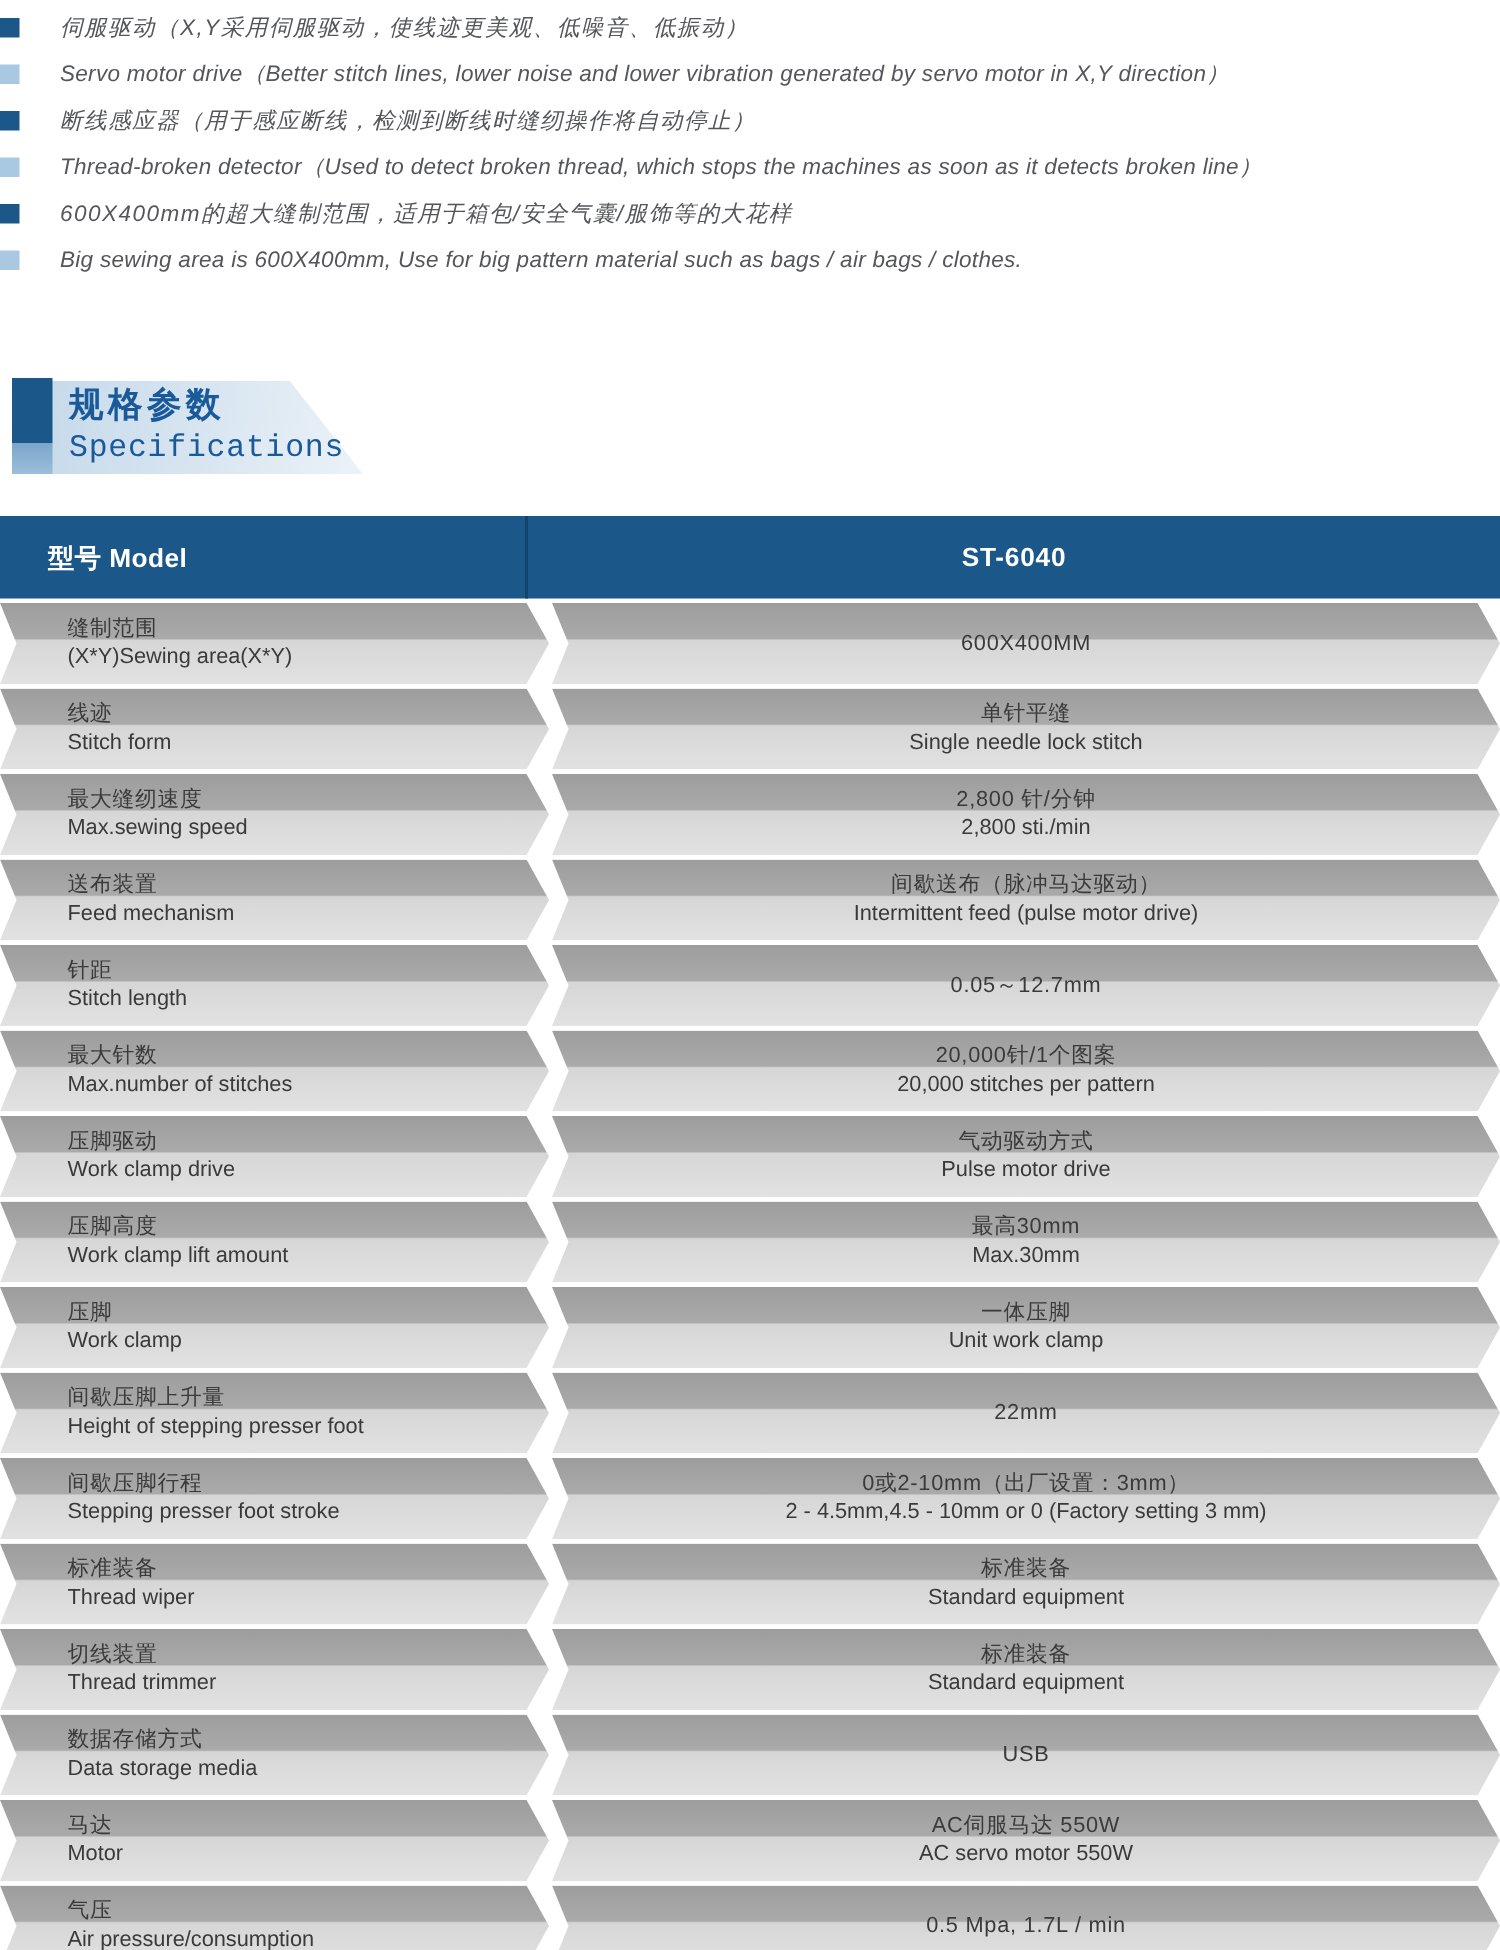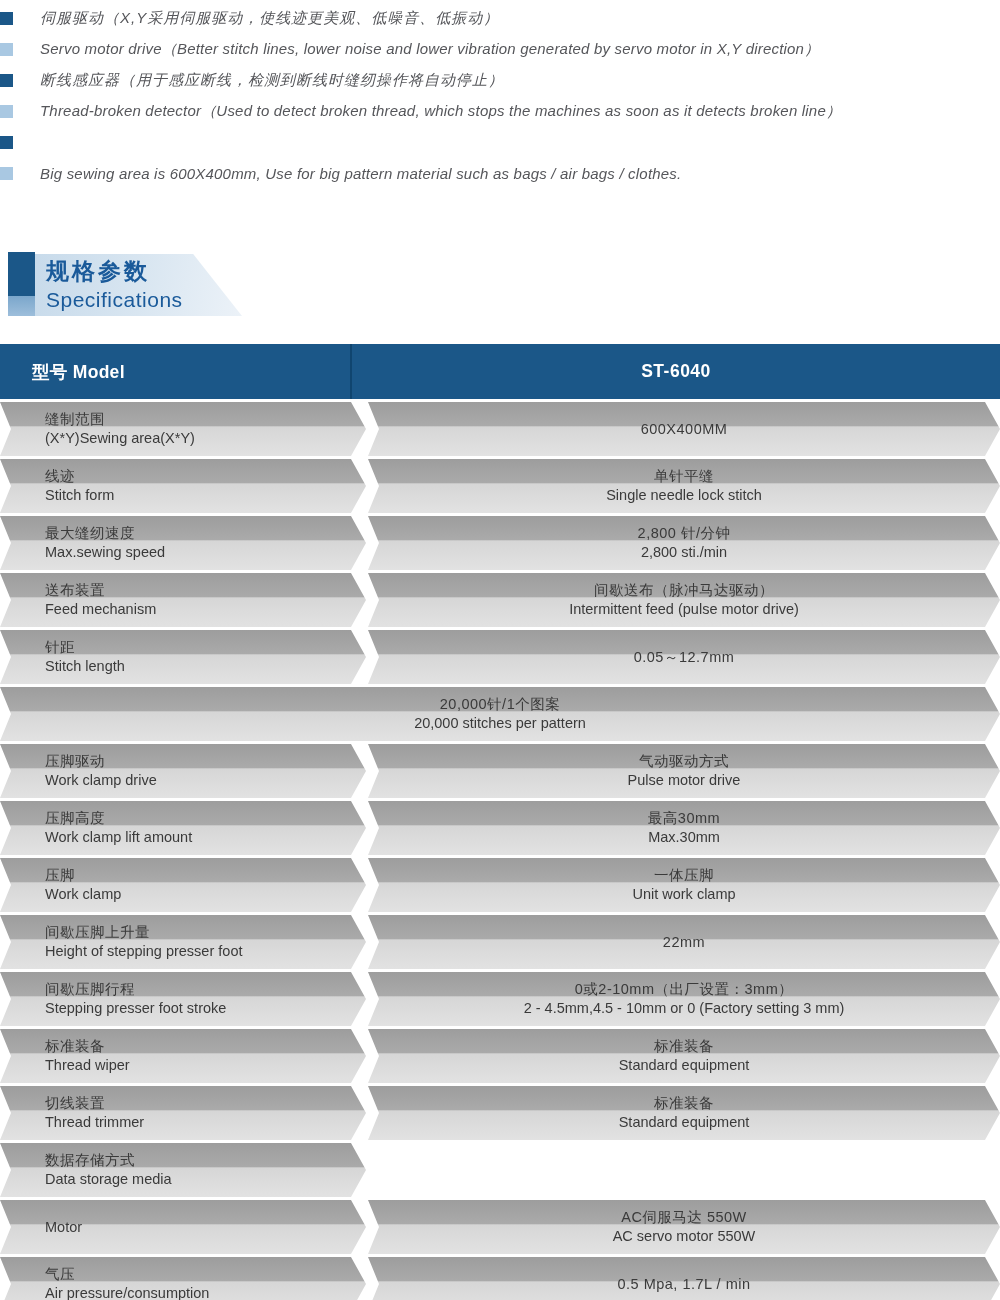--- a/index.html
+++ b/index.html
@@ -27,21 +27,21 @@
   .feature-text{font-size:15px;color:var(--text-gray);letter-spacing:.2px;white-space:nowrap;font-style:italic;}
   .feature-line.cn .feature-text{letter-spacing:1px;}
 
   
   .section-header{position:absolute;top:250px;left:0;height:72px;width:400px;}
   .section-band{position:absolute;left:20px;top:4px;width:222px;height:62px;
     background:linear-gradient(100deg,var(--band-light-blue) 0%,#d9e6f1 55%,#ecf2f8 100%);
     clip-path:polygon(0 0,78% 0,100% 100%,0 100%);}
   .section-accent{position:absolute;left:8px;top:2px;width:27px;height:64px;
     background:linear-gradient(180deg,var(--bullet-dark) 0%,var(--bullet-dark) 68%,#7aa6cb 68%,#9dbedb 100%);}
-  .section-titles{position:absolute;left:46px;top:6px;z-index:2;}
+  .section-titles{position:absolute;left:46px;top:6px;z-index:2;font-family:Liberation Mono, monospace;}
   .section-title-cn{font-size:23px;letter-spacing:3px;color:var(--title-blue);font-weight:600;line-height:30px;}
   .section-title-en{font-size:21px;color:var(--title-blue);font-weight:500;line-height:28px;letter-spacing:.5px;}
 
   
   .spec-table{position:absolute;top:344px;left:0;width:1000px;}
   .table-header{display:flex;height:55px;background:var(--header-blue);margin-bottom:3px;}
   .th-left{width:350px;display:flex;align-items:center;padding-left:32px;
     color:#ffffff;font-weight:bold;font-size:17.5px;letter-spacing:.3px;}
   .th-right{flex:1;display:flex;align-items:center;justify-content:center;
     color:#ffffff;font-weight:bold;font-size:17.5px;border-left:2px solid #10456f;letter-spacing:.5px;}
@@ -74,20 +74,21 @@
       <div class="feature-line cn">
     <span class="feature-bullet"></span>
     <span class="feature-text">断线感应器（用于感应断线，检测到断线时缝纫操作将自动停止）</span>
   </div>
       <div class="feature-line en">
     <span class="feature-bullet"></span>
     <span class="feature-text">Thread-broken detector（Used to detect broken thread, which stops the machines as soon as it detects broken line）</span>
   </div>
       <div class="feature-line cn">
     <span class="feature-bullet"></span>
+    <span class="feature-text">600X400mm的超大缝制范围，适用于箱包/安全气囊/服饰等的大花样</span>
   </div>
       <div class="feature-line en">
     <span class="feature-bullet"></span>
     <span class="feature-text">Big sewing area is 600X400mm, Use for big pattern material such as bags / air bags / clothes.</span>
   </div>
     </div>
 
   <div class="section-header">
     <div class="section-band"></div>
     <div class="section-accent"></div>
@@ -147,20 +148,24 @@
     <div class="cell cell-label">
       <div class="line-cn">针距</div>
       <div class="line-en">Stitch length</div>
     </div>
     <div class="cell cell-value">
       <div class="line-cn">0.05～12.7mm</div>
 
     </div>
   </div>
         <div class="spec-row">
+    <div class="cell cell-label">
+      <div class="line-cn">最大针数</div>
+      <div class="line-en">Max.number of stitches</div>
+    </div>
     <div class="cell cell-value">
       <div class="line-cn">20,000针/1个图案</div>
       <div class="line-en">20,000 stitches per pattern</div>
     </div>
   </div>
         <div class="spec-row">
     <div class="cell cell-label">
       <div class="line-cn">压脚驱动</div>
       <div class="line-en">Work clamp drive</div>
     </div>
@@ -227,23 +232,28 @@
     <div class="cell cell-value">
       <div class="line-cn">标准装备</div>
       <div class="line-en">Standard equipment</div>
     </div>
   </div>
         <div class="spec-row">
     <div class="cell cell-label">
       <div class="line-cn">数据存储方式</div>
       <div class="line-en">Data storage media</div>
     </div>
-  </div>
-        <div class="spec-row">
-    <div class="cell cell-label">
+    <div class="cell cell-value">
+      <div class="line-cn">USB</div>
+
+    </div>
+  </div>
+        <div class="spec-row">
+    <div class="cell cell-label">
+      <div class="line-cn">马达</div>
       <div class="line-en">Motor</div>
     </div>
     <div class="cell cell-value">
       <div class="line-cn">AC伺服马达 550W</div>
       <div class="line-en">AC servo motor 550W</div>
     </div>
   </div>
         <div class="spec-row">
     <div class="cell cell-label">
       <div class="line-cn">气压</div>

